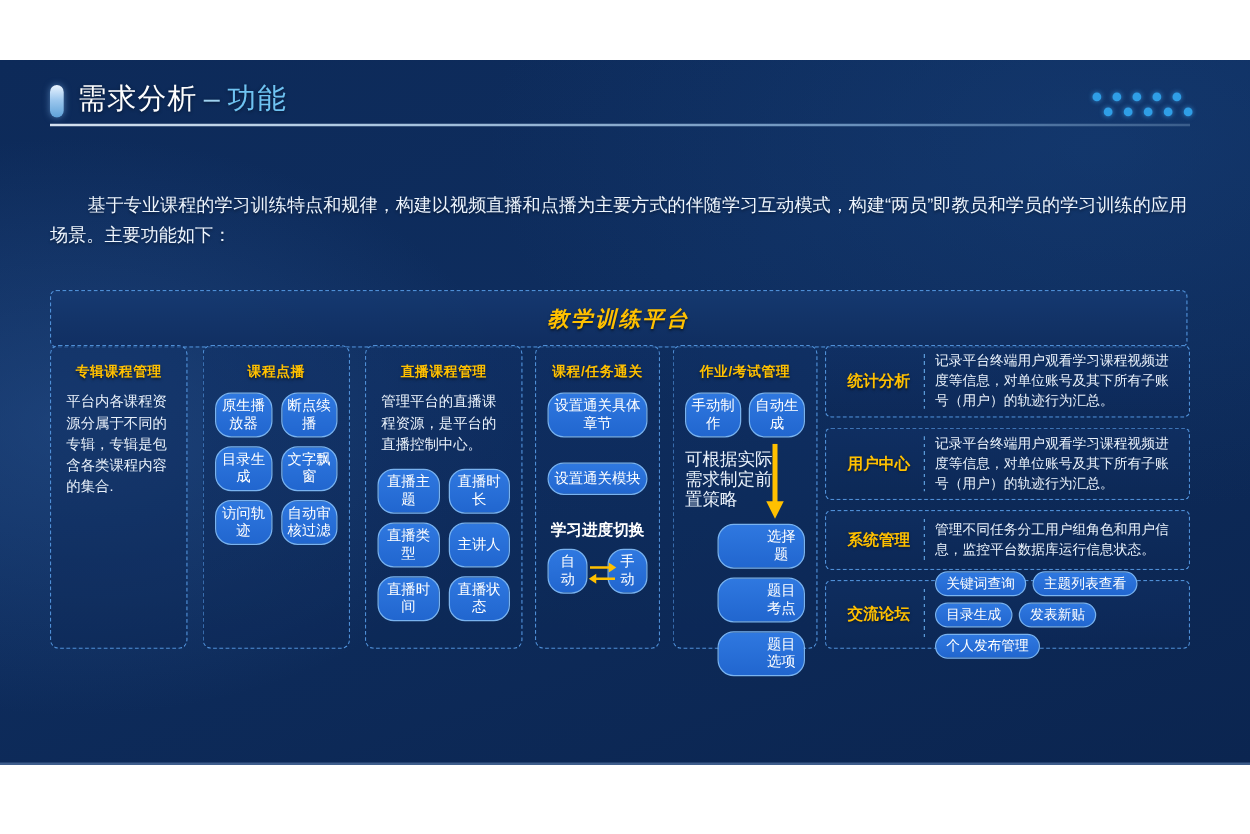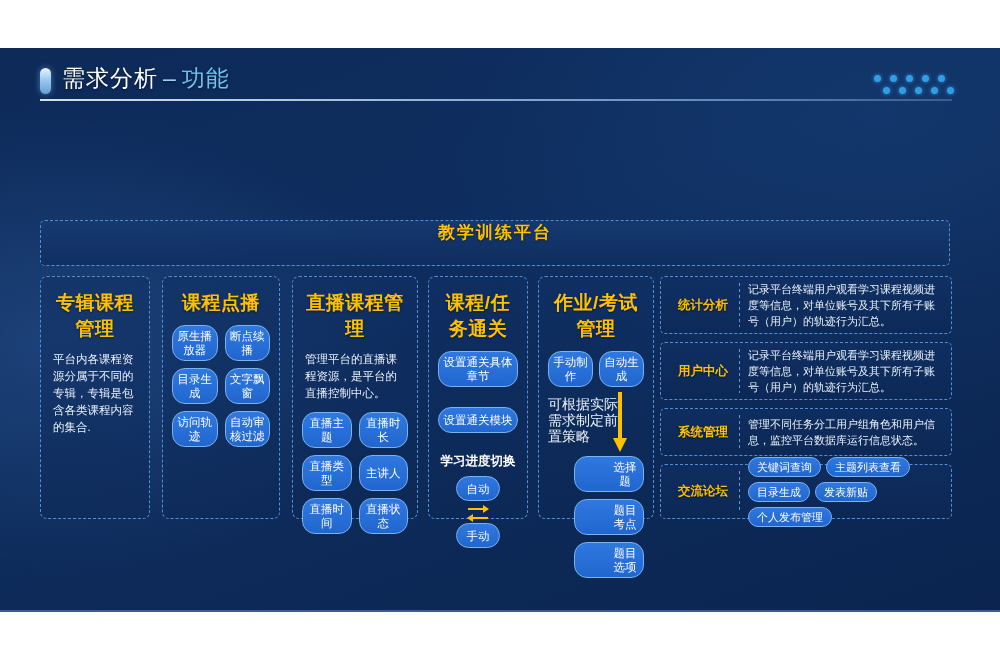--- a/index.html
+++ b/index.html
@@ -46,37 +46,37 @@
 
   
   #intro{
     position:absolute;left:40px;top:105px;width:912px;
     color:#eef5fd;font-size:14.5px;line-height:24px;text-indent:30px;
     text-shadow:0 1px 2px rgba(0,0,0,.35);
   }
 
   
   #banner{
-    position:absolute;left:40px;top:172px;width:908px;height:44px;
+    position:absolute;left:40px;top:184px;width:908px;height:44px;
     border:1px dashed #4f8fd6;border-radius:5px;
     background:linear-gradient(180deg,rgba(22,58,114,.85),rgba(16,46,96,.85));
-    display:flex;align-items:flex-start;justify-content:center;
+    display:flex;align-items:center;justify-content:center;font-style:italic;
   }
   #banner .txt{color:#ffc000;font-size:17px;font-weight:bold;letter-spacing:2px;
     text-shadow:0 1px 2px rgba(0,0,0,.5);}
 
   
   .col{
     position:absolute;top:228px;height:243px;
     border:1px dashed #4f8fd6;border-radius:7px;
     background:linear-gradient(180deg,rgba(17,49,102,.55),rgba(13,40,86,.55));
     box-sizing:border-box;padding:13px 9px 8px;
   }
   .col .ctitle{
-    color:#ffc000;font-size:19px;font-weight:bold;text-align:center;margin-bottom:9px;
+    color:#ffc000;font-size:11px;font-weight:bold;text-align:center;margin-bottom:9px;
     text-shadow:0 1px 2px rgba(0,0,0,.5);letter-spacing:.5px;
   }
   .col .cdesc{
     color:#eaf2fb;font-size:11.5px;line-height:17px;margin:0 3px 10px;
   }
   .btn{
     background:linear-gradient(180deg,#2f78e0 0%,#2166cf 100%);
     border:1px solid #79b3f0;border-radius:13px;
     color:#ffffff;font-size:11.5px;text-align:center;
     display:flex;align-items:center;justify-content:center;
@@ -86,21 +86,21 @@
   .grid2 .btn{width:calc(50% - 3.5px);min-height:34px;}
   .full{width:100%;min-height:26px;margin-bottom:20px;}
 
   #col1{left:40px;width:110px;}
   #col2{left:162px;width:118px;}
   #col3{left:292px;width:126px;}
   #col4{left:428px;width:100px;}
   #col5{left:538px;width:116px;}
 
   #col4 .swlabel{color:#ffffff;font-size:12.5px;font-weight:bold;text-align:center;margin:10px 0 6px;}
-  .swrow{display:flex;align-items:center;justify-content:space-between;flex-direction:column;}
+  .swrow{display:flex;align-items:center;justify-content:space-between;}
   .swrow .btn{width:44px;min-height:25px;}
   .swarrow{width:24px;height:22px;position:relative;}
   .swarrow svg{position:absolute;left:0;top:0;}
 
   #col5 .toprow{display:flex;gap:6px;}
   #col5 .toprow .btn{flex:1;min-height:25px;}
   #col5 .note{color:#eaf2fb;font-size:14px;line-height:16px;margin:9px 0 0;width:78px;}
   #col5 .midwrap{position:relative;height:62px;}
   #col5 .downarrow{position:absolute;right:16px;top:-4px;}
   #col5 .stack{display:flex;flex-direction:column;align-items:flex-end;gap:7px;margin-top:-2px;}
@@ -136,20 +136,21 @@
     <div class="title">
       <span>需求分析</span><span class="dash">–</span><span class="sub">功能</span>
     </div>
     <div class="rule"></div>
     <div class="dots">
       <div class="row r1"><i></i><i></i><i></i><i></i><i></i></div>
       <div class="row r2"><i></i><i></i><i></i><i></i><i></i></div>
     </div>
   </div>
 
+  <div id="intro">基于专业课程的学习训练特点和规律，构建以视频直播和点播为主要方式的伴随学习互动模式，构建“两员”即教员和学员的学习训练的应用场景。主要功能如下：</div>
 
   <div id="banner">
     <div class="txt">教学训练平台</div>
   </div>
 
   <div class="col" id="col1">
     <div class="ctitle">专辑课程管理</div>
     <div class="cdesc">平台内各课程资源分属于不同的专辑，专辑是包含各类课程内容的集合.</div>
   </div>
 

